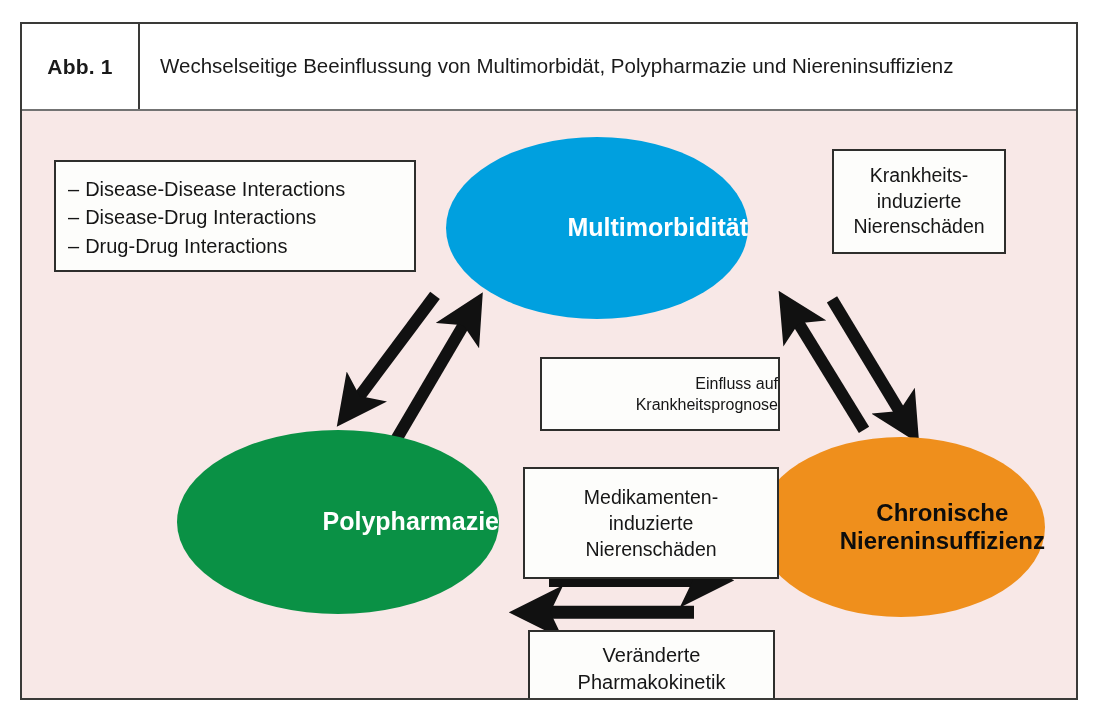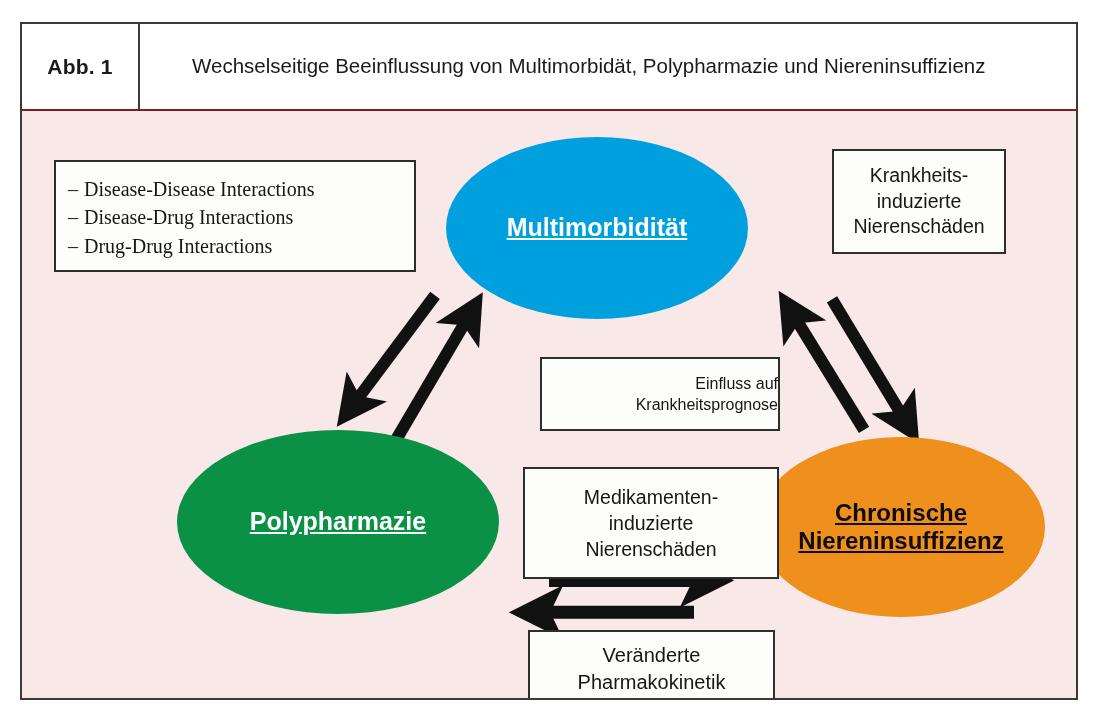--- a/index.html
+++ b/index.html
@@ -26,25 +26,24 @@
   }
 
   
   #figure-header {
     position: absolute;
     left: 0;
     top: 0;
     width: 100%;
     height: 87px;
     box-sizing: border-box;
-    border-bottom: 2px solid #7f1d1d;
+    border-bottom: 2px solid #737373;
     background: #ffffff;
     display: flex;
     align-items: stretch;
-    gap: 32px;
   }
   #figure-label-cell {
     width: 118px;
     flex: 0 0 118px;
     border-right: 2px solid #3a3a38;
     box-sizing: border-box;
     display: flex;
     align-items: center;
     justify-content: center;
   }
@@ -76,25 +75,24 @@
     bottom: 0;
     background: #f8e8e7;
     overflow: hidden;
   }
 
   .ellipse {
     position: absolute;
     border-radius: 50%;
     display: flex;
     align-items: center;
-    justify-content: center;
+    justify-content: flex-end;
     text-align: center;
     font-weight: bold;
     line-height: 1.18;
-    text-decoration: underline;
   }
 
   #node-multimorbiditaet {
     left: 424px;
     top: 26px;
     width: 302px;
     height: 182px;
     background: #00a0df;
     color: #ffffff;
     font-size: 25px;
@@ -132,21 +130,20 @@
   #box-interactions {
     left: 32px;
     top: 49px;
     width: 362px;
     height: 112px;
     padding: 3px 0 0 12px;
     font-size: 20px;
     line-height: 1.42;
     align-items: flex-start;
     text-align: right;
-    font-family: Liberation Serif, serif;
   }
   #box-interactions .row { white-space: nowrap; }
   #box-interactions .dash { padding-right: 6px; }
 
   #box-krankheitsinduziert {
     left: 810px;
     top: 38px;
     width: 174px;
     height: 105px;
     font-size: 19.5px;

